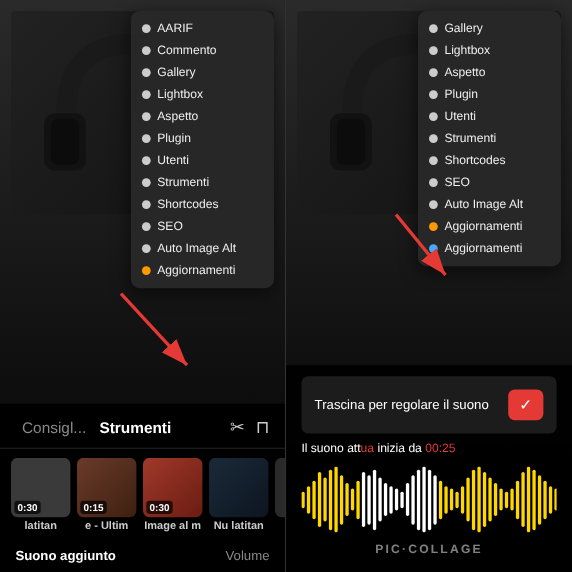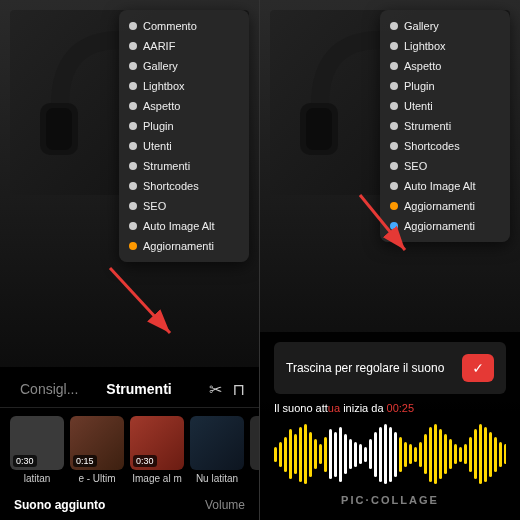--- a/index.html
+++ b/index.html
@@ -70,21 +70,21 @@
       right: 0;
       background: #000;
       padding: 0;
     }
 
     .tabs-row {
       display: flex;
       align-items: center;
       padding: 12px 14px 8px;
       border-bottom: 1px solid #222;
-      gap: 16px;
+      gap: 0;
     }
 
     .tab-item {
       color: #888;
       font-size: 14px;
       padding: 2px 6px;
       cursor: pointer;
     }
     .tab-item.active {
       color: #fff;
@@ -103,20 +103,21 @@
       cursor: pointer;
     }
 
     
     .tracks-row {
       display: flex;
       gap: 6px;
       padding: 8px 10px;
       overflow-x: auto;
       scrollbar-width: none;
+      font-weight: bold;
     }
     .tracks-row::-webkit-scrollbar { display: none; }
 
     .track-item {
       display: flex;
       flex-direction: column;
       align-items: center;
       min-width: 54px;
     }
 
@@ -309,25 +310,25 @@
     <rect x="10" y="88" width="38" height="52" rx="10" fill="#111"></rect>
     <rect x="16" y="93" width="26" height="42" rx="7" fill="#0a0a0a"></rect>
 
     <rect x="132" y="88" width="38" height="52" rx="10" fill="#111"></rect>
     <rect x="138" y="93" width="26" height="42" rx="7" fill="#0a0a0a"></rect>
   </svg>
 
   <div class="dropdown-menu">
     <div class="dropdown-item">
       <div class="dot"></div>
+      <span>AARIF</span>
+    </div>
+    <div class="dropdown-item">
+      <div class="dot"></div>
       <span>Commento</span>
-    </div>
-    <div class="dropdown-item">
-      <div class="dot"></div>
-      <span>AARIF</span>
     </div>
     <div class="dropdown-item">
       <div class="dot"></div>
       <span>Gallery</span>
     </div>
     <div class="dropdown-item">
       <div class="dot"></div>
       <span>Lightbox</span>
     </div>
     <div class="dropdown-item">

